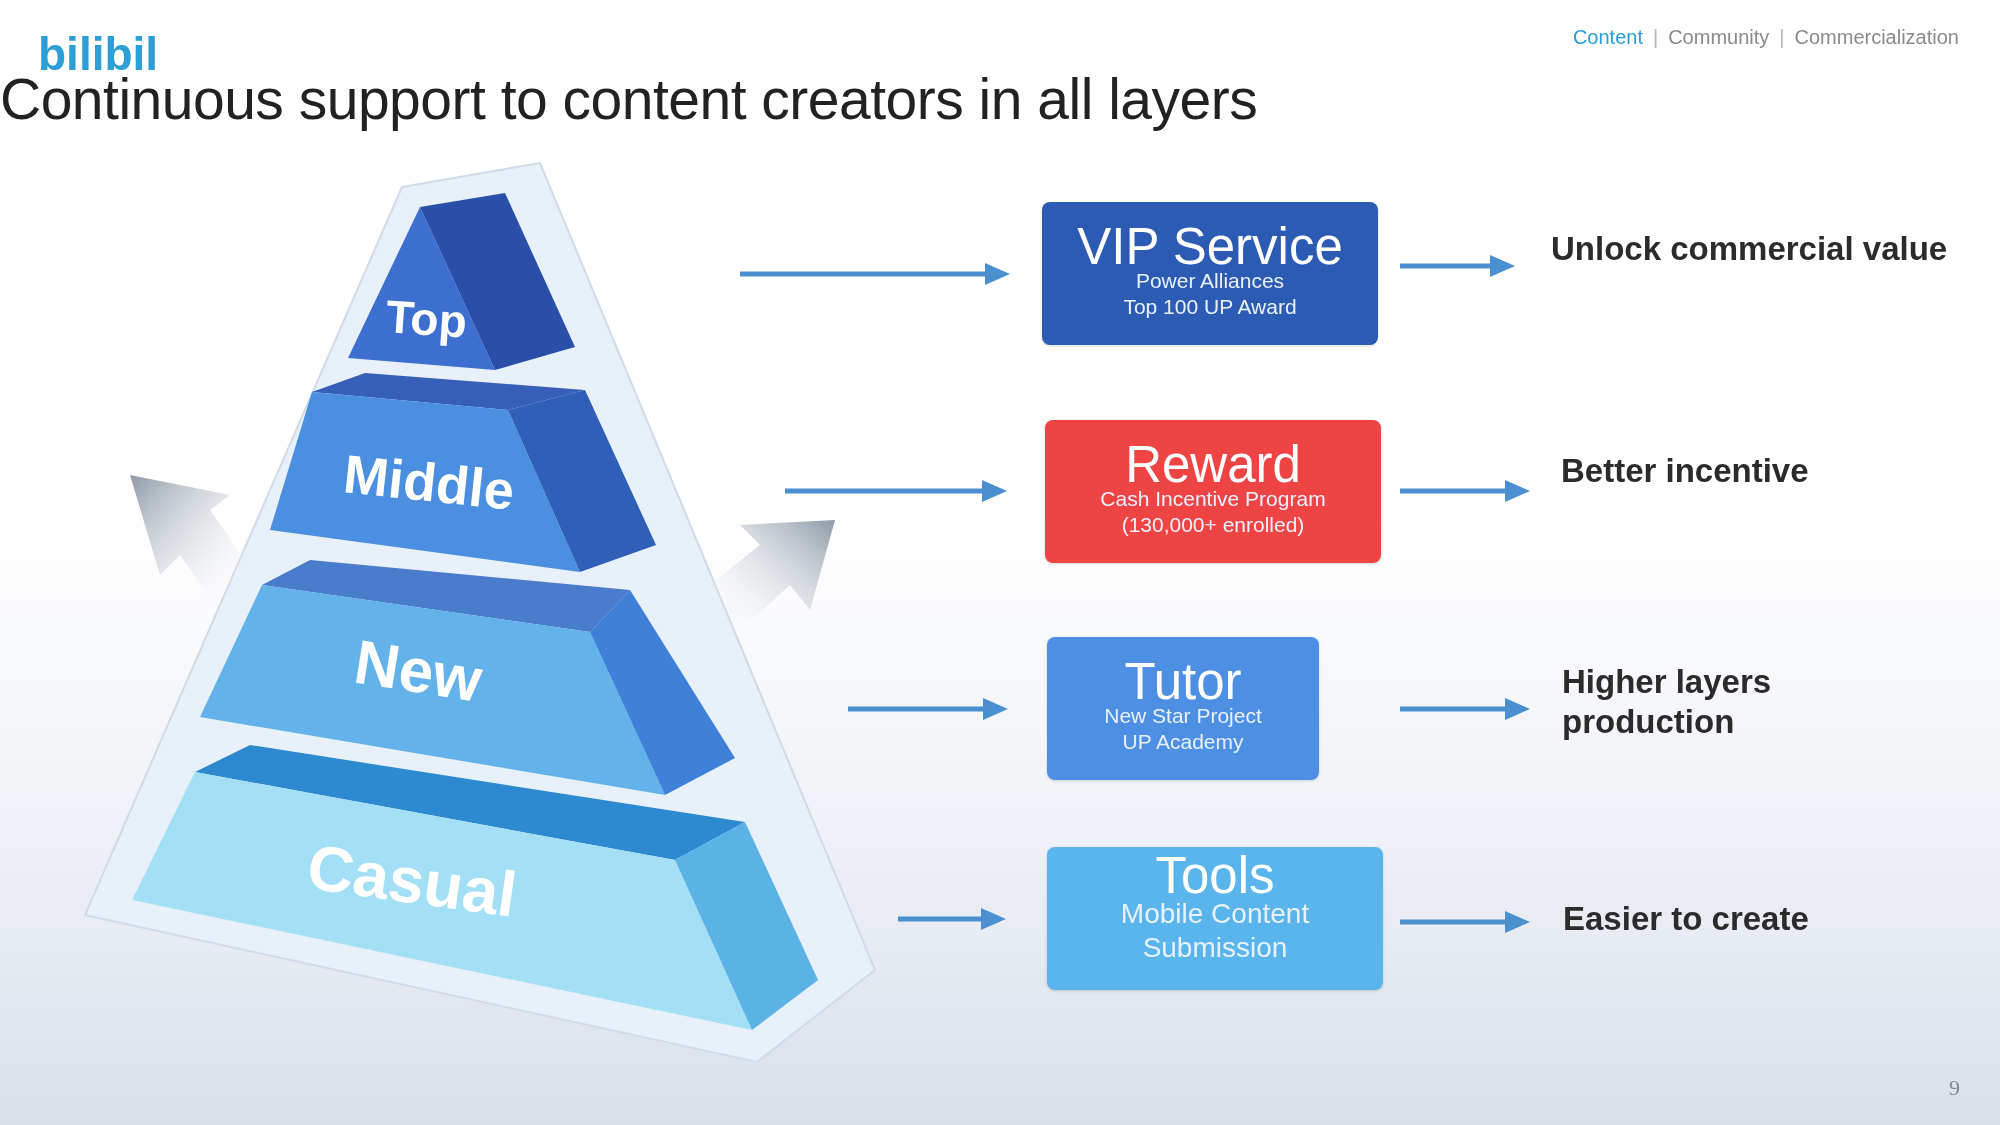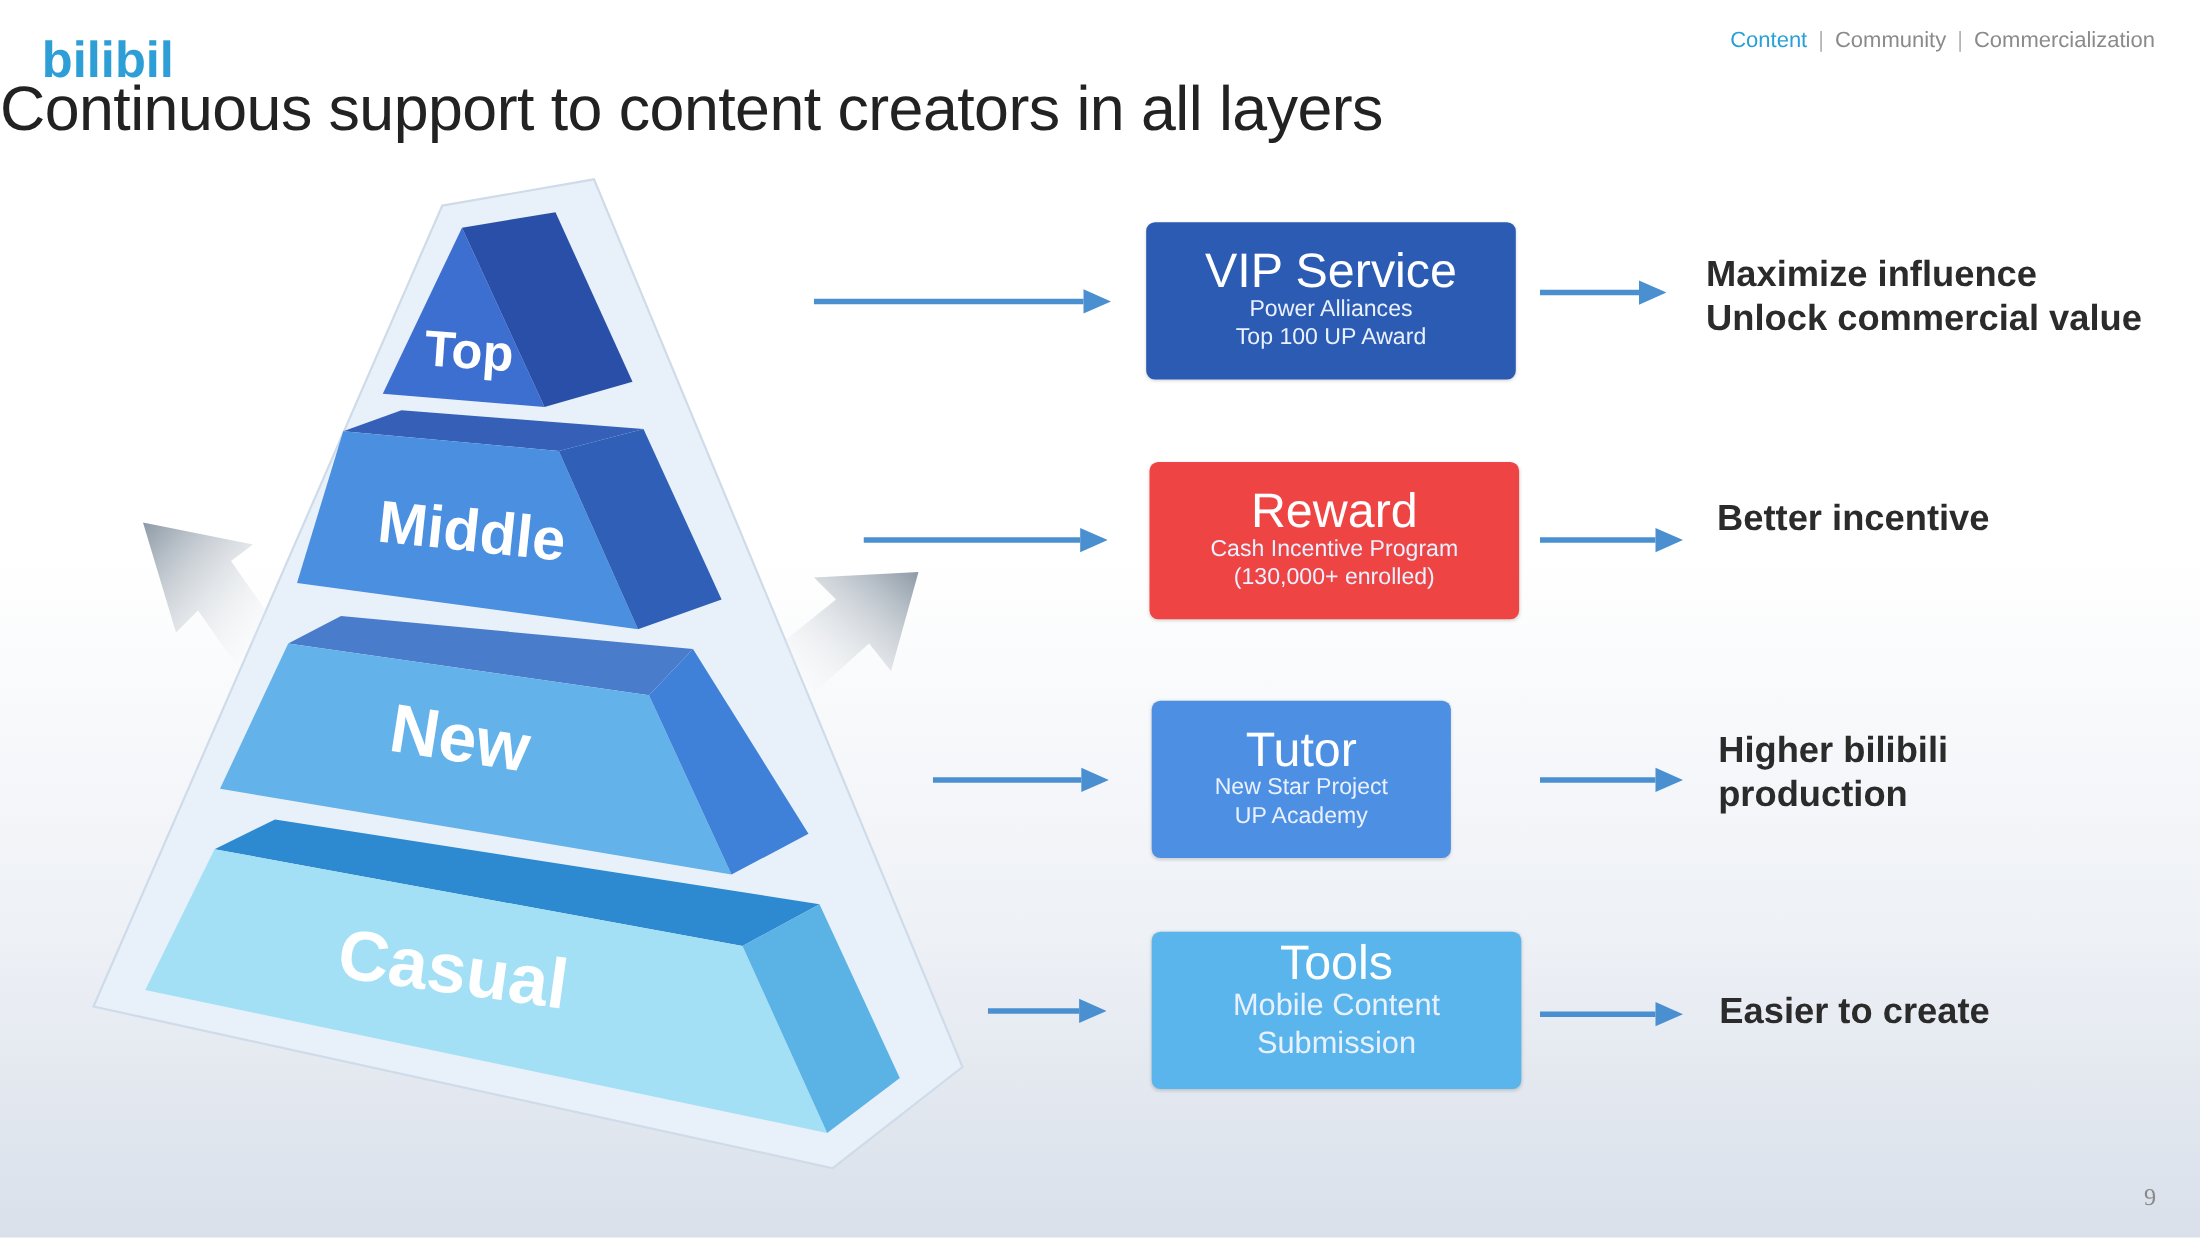--- a/index.html
+++ b/index.html
@@ -7,21 +7,21 @@
     font-family:"Liberation Sans",sans-serif;
     background:linear-gradient(180deg,#ffffff 0%,#ffffff 45%,#eef1f6 75%,#d9e0ea 100%);}
   .logo{position:absolute;left:38px;top:24px;width:118px;height:56px;}
   .nav{position:absolute;right:41px;top:26px;font-size:20px;color:#8a8a8a;display:flex;gap:10px;}
   .nav .active{color:#27a0d8;}
   .nav .sep{color:#b5b5b5;}
   .title{position:absolute;left:0;width:1880px;top:66px;text-align:left;font-size:57px;color:#222;letter-spacing:-0.5px;}
   .pyramid{position:absolute;left:0;top:150px;width:900px;height:920px;}
   .arrow{position:absolute;}
   .box{position:absolute;border-radius:8px;color:#fff;text-align:center;box-shadow:0 1px 3px rgba(0,0,0,0.15);}
-  .box .bt{font-size:44px;margin-top:24px;line-height:42px;}
+  .box .bt{font-size:51px;margin-top:24px;line-height:42px;}
   .box .bs{font-size:21px;line-height:26px;color:#e9f1ff;}
   .out{position:absolute;font-size:33px;font-weight:bold;color:#2b2b2b;line-height:40px;}
   .pagenum{position:absolute;right:40px;bottom:24px;font-family:"Liberation Serif",serif;font-size:22px;color:#888;}
 </style>
 </head>
 <body>
 
 <svg class="logo" viewBox="0 0 118 56">
   <text x="0" y="46" font-family="Liberation Sans, sans-serif" font-weight="bold" font-size="46" fill="#2d9fd6">bilibili</text>
 </svg>
@@ -123,27 +123,26 @@
 <svg class="arrow" style="left:1400px;top:697px;" width="130" height="24" viewBox="0 0 130 24">
   <line x1="0" y1="12" x2="105" y2="12" stroke="#4a90d0" stroke-width="5"></line>
     <polygon points="105,1 130,12 105,23" fill="#4a90d0"></polygon>
 </svg>
 <svg class="arrow" style="left:1400px;top:910px;" width="130" height="24" viewBox="0 0 130 24">
   <line x1="0" y1="12" x2="105" y2="12" stroke="#4a90d0" stroke-width="5"></line>
     <polygon points="105,1 130,12 105,23" fill="#4a90d0"></polygon>
 </svg>
 
 <div class="out" style="left:1551px;top:229px;">
-  <div>Maximize influence</div>
   <div>Unlock commercial value</div>
 </div>
 <div class="out" style="left:1561px;top:451px;">
   <div>Better incentive</div>
 </div>
 <div class="out" style="left:1562px;top:662px;">
-  <div>Higher bilibili</div>
+  <div>Higher layers</div>
   <div>production</div>
 </div>
 <div class="out" style="left:1563px;top:899px;">
   <div>Easier to create</div>
 </div>
 
 <div class="pagenum">9</div>
 
 </body></html>

